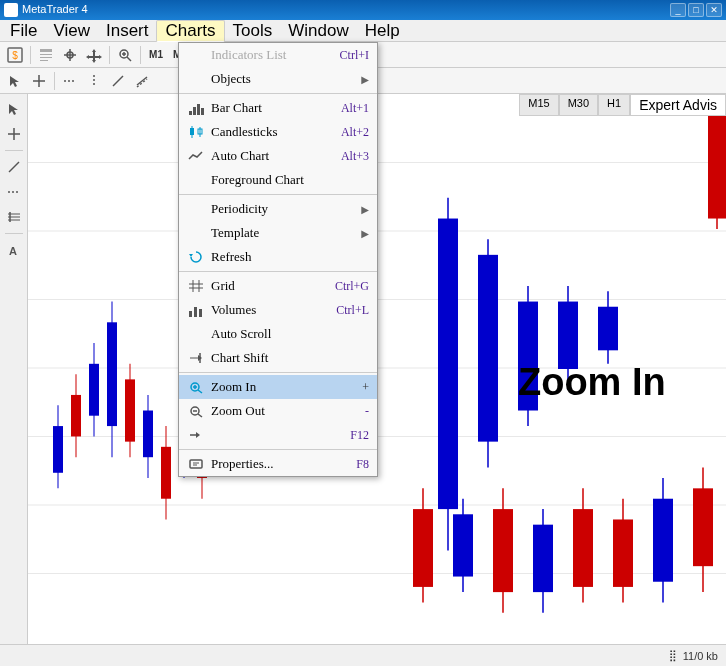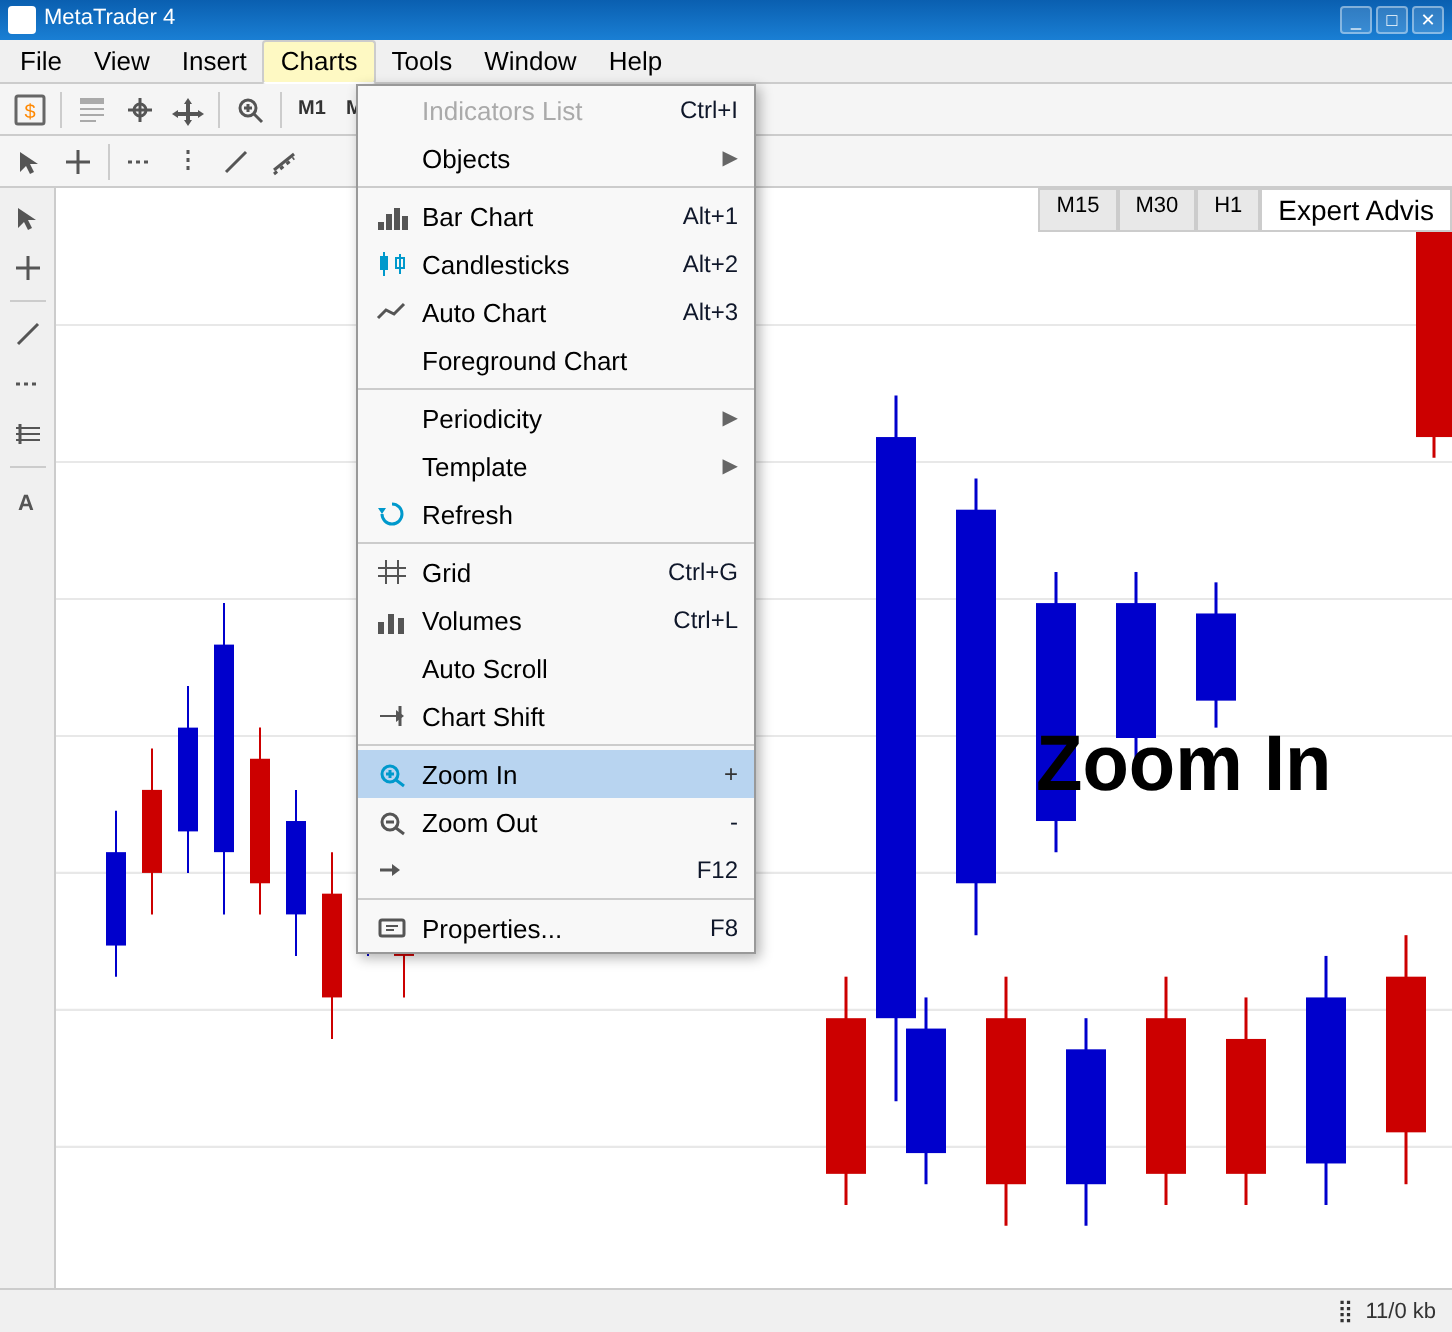--- a/index.html
+++ b/index.html
@@ -15,21 +15,21 @@
     .title-bar-text { color: #fff; font-size: 11px; }
     .title-bar-buttons { display: flex; gap: 2px; }
     .tb-btn { width: 16px; height: 14px; border: 1px solid rgba(255,255,255,0.4); border-radius: 2px; font-size: 9px; color: #fff; display: flex; align-items: center; justify-content: center; cursor: pointer; background: rgba(255,255,255,0.15); }
 
     
     .menu-bar {
       width: 100%; height: 22px; background: #f0f0f0; border-bottom: 1px solid #ccc;
       display: flex; align-items: center; padding: 0 2px;
     }
     .menu-item {
-      padding: 2px 8px; cursor: pointer; font-size: 13px; height: 22px;
+      padding: 2px 8px; cursor: pointer; font-size: 17px; height: 22px;
       display: flex; align-items: center; border-radius: 2px;
     }
     .menu-item.active { background: #fef9c3; border: 1px solid #ccc; border-bottom: 1px solid #fff; color: #000; position: relative; z-index: 10; }
 
     
     .toolbar {
       width: 100%; height: 26px; background: #f5f5f5; border-bottom: 1px solid #ccc;
       display: flex; align-items: center; padding: 2px 4px; gap: 2px;
     }
     .tb-sep { width: 1px; height: 18px; background: #ccc; margin: 0 2px; }
@@ -73,31 +73,31 @@
       font-size: 11px; color: #333;
     }
 
     
     .dropdown-overlay {
       position: absolute; top: 0; left: 0; right: 0; bottom: 0; z-index: 100; pointer-events: none;
     }
     .dropdown {
       position: absolute; top: 42px; left: 178px; width: 200px;
       background: #f8f8f8; border: 1px solid #999; box-shadow: 2px 2px 6px rgba(0,0,0,0.3);
-      z-index: 200; pointer-events: all;
+      z-index: 200; pointer-events: all; font-family: Liberation Serif, serif;
     }
     .dd-item {
       display: flex; align-items: center; padding: 3px 8px; cursor: pointer;
       min-height: 22px; position: relative; gap: 6px;
     }
     .dd-item.highlighted { background: #b8d4f0; color: #000; }
     .dd-item.disabled { color: #aaa; cursor: default; }
     .dd-separator { height: 1px; background: #ccc; margin: 2px 0; }
     .dd-label { flex: 1; font-size: 13px; }
-    .dd-shortcut { font-size: 12px; color: #0f172a; margin-left: auto; }
+    .dd-shortcut { font-size: 12px; color: #4c1d95; margin-left: auto; }
     .dd-item.highlighted .dd-shortcut { color: #333; }
     .dd-arrow { font-size: 10px; color: #666; }
     .dd-icon { width: 18px; height: 18px; display: flex; align-items: center; justify-content: center; flex-shrink: 0; }
 
     
     svg.chart-svg { position: absolute; top: 0; left: 0; width: 100%; height: 100%; }
   </style>
 </head>
 <body>
 

